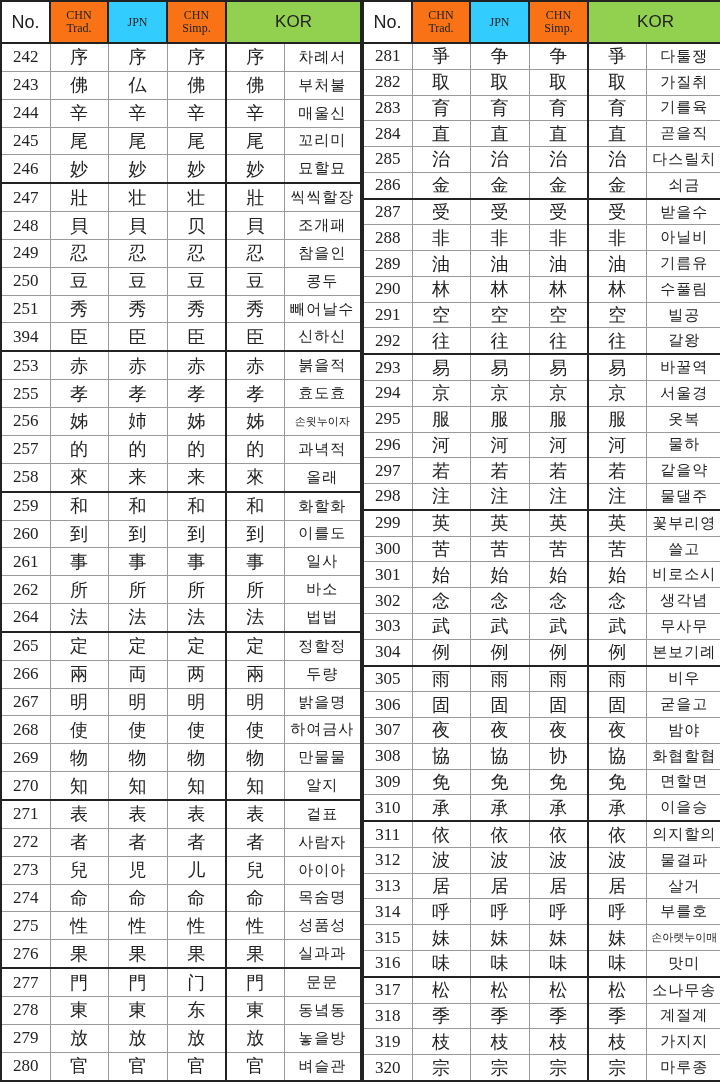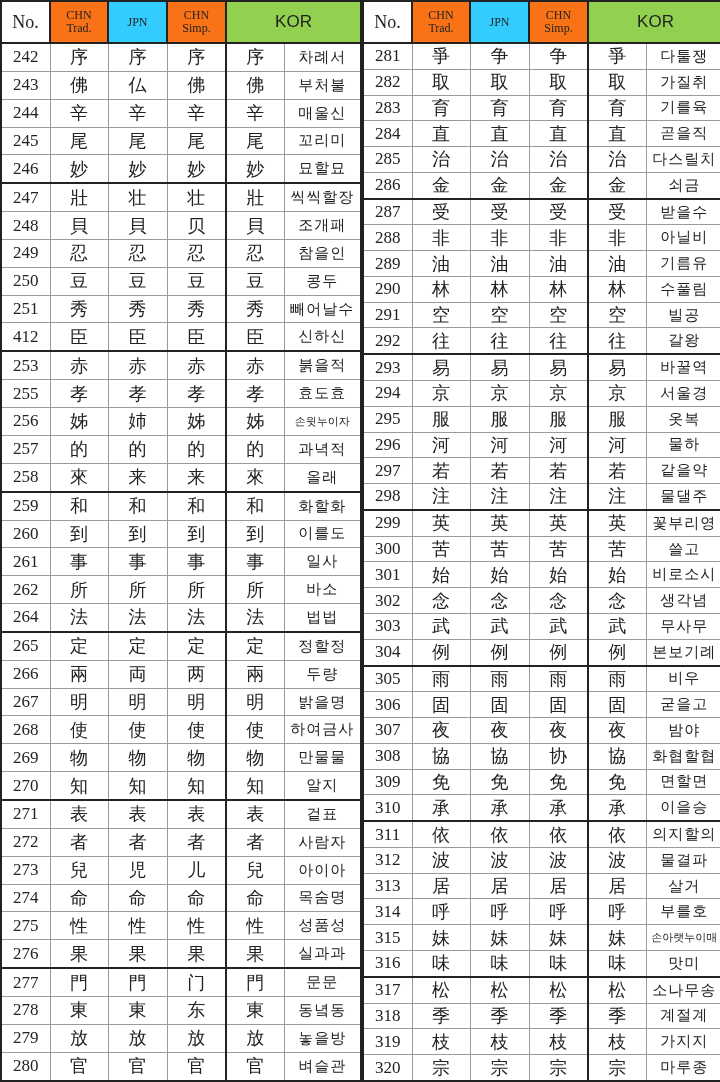--- a/index.html
+++ b/index.html
@@ -21,21 +21,21 @@
       overflow: hidden;
       white-space: nowrap;
     }
     table.hanja { border: 2px solid #222; }
     table.hanja thead th {
       height: 40px;
       border: 2px solid #222;
       font-weight: normal;
       line-height: 1.05;
     }
-    th.no { background: #ffffff; font-size: 18px; font-family: Liberation Serif, serif; }
+    th.no { background: #ffffff; font-size: 18px; font-family: Liberation Sans, sans-serif; }
     th.trad, th.simp { background: #f97316; font-size: 12px; font-family: "Liberation Serif", serif; }
     th.jpn { background: #33ccff; font-size: 12px; font-family: "Liberation Serif", serif; }
     th.kor { background: #92d050; font-size: 17px; font-family: Liberation Sans, sans-serif; }
     td.num { font-size: 17px; font-family: "Liberation Serif", serif; border-right: 2px solid #222; }
     td.ch { font-size: 18px; font-family: "DejaVu Sans", sans-serif; }
     td.ch.col-simp { border-right: 2px solid #222; }
     td.meaning { font-size: 15px; text-align: left; padding-left: 4px; letter-spacing: 1px; font-family: "DejaVu Sans", sans-serif; }
     td.meaning.small { font-size: 11px; letter-spacing: 0; font-weight: normal; }
     tr.group-end td { border-bottom: 2px solid #222; }
     col.c-no { width: 49px; }
@@ -142,21 +142,21 @@
         </tr>
         <tr>
           <td class="num">251</td>
           <td class="ch col-trad">秀</td>
           <td class="ch col-jpn">秀</td>
           <td class="ch col-simp">秀</td>
           <td class="ch col-korh">秀</td>
           <td class="meaning">빼어날수</td>
         </tr>
         <tr class="group-end">
-          <td class="num">412</td>
+          <td class="num">394</td>
           <td class="ch col-trad">臣</td>
           <td class="ch col-jpn">臣</td>
           <td class="ch col-simp">臣</td>
           <td class="ch col-korh">臣</td>
           <td class="meaning">신하신</td>
         </tr>
         <tr>
           <td class="num">253</td>
           <td class="ch col-trad">赤</td>
           <td class="ch col-jpn">赤</td>

